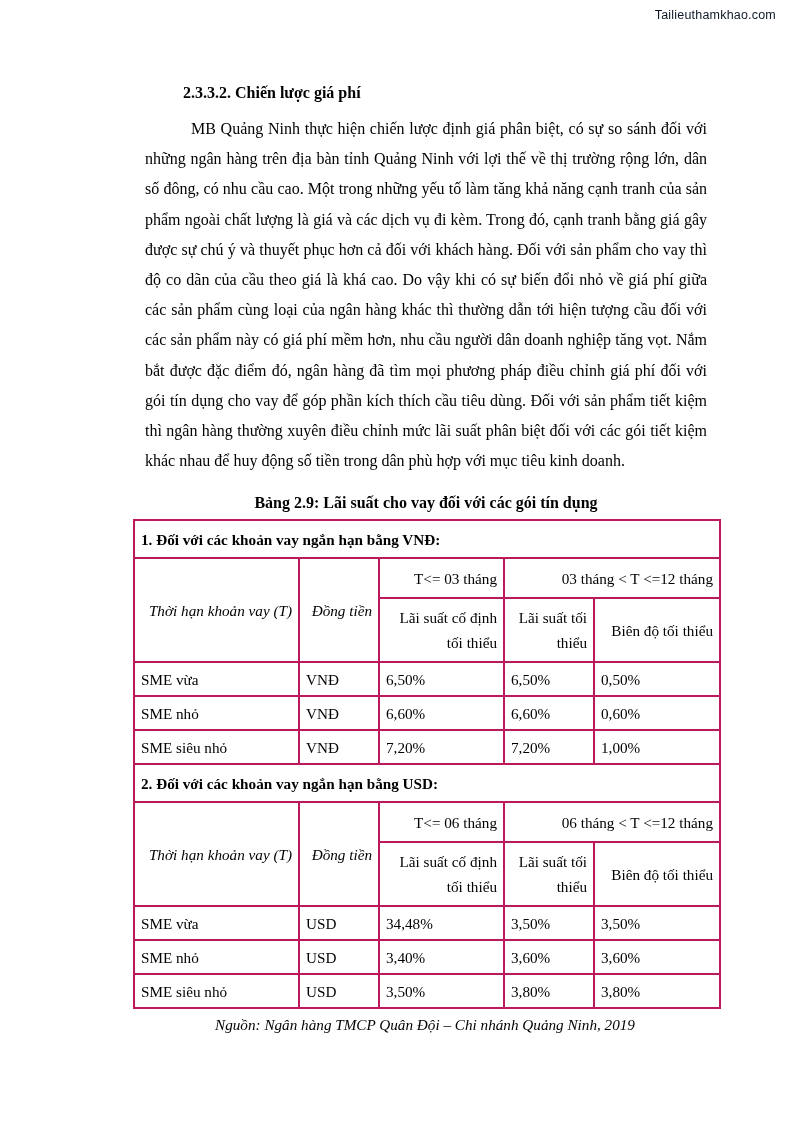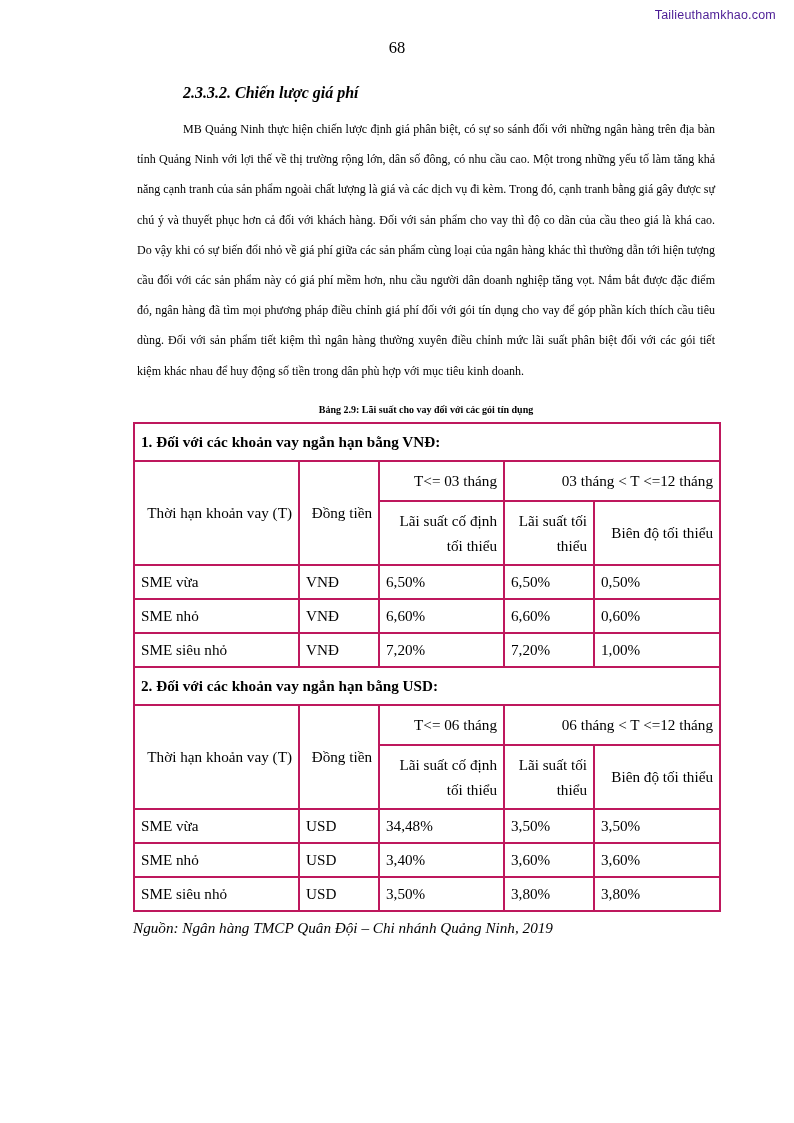--- a/index.html
+++ b/index.html
@@ -22,21 +22,21 @@
     width: 794px;
     height: 1123px;
   }
 
   .watermark {
     position: absolute;
     top: 8px;
     right: 18px;
     font-family: "Liberation Sans", sans-serif;
     font-size: 12.5px;
-    color: #4c1d95;
+    color: #0f172a;
     letter-spacing: 0.2px;
     white-space: nowrap;
   }
 
   .page-number {
     position: absolute;
     top: 38px;
     left: 0;
     width: 794px;
     text-align: center;
@@ -45,39 +45,38 @@
 
   .content {
     position: absolute;
     top: 84px;
     left: 133px;
     width: 586px;
   }
 
   .section-heading {
     font-size: 16px;
-    font-style: italic;
     font-weight: bold;
     margin: 0 0 12px 0;
     padding-left: 50px;
   }
 
   .body-par {
-    font-size: 12px;
+    font-size: 16px;
     line-height: 30.2px;
     text-align: justify;
     text-justify: inter-word;
     text-indent: 46px;
-    margin: 4px;
+    margin: 12px;
     -webkit-hyphens: none;
     hyphens: none;
   }
 
   .table-caption {
-    font-size: 10px;
+    font-size: 16px;
     font-weight: bold;
     text-align: center;
     margin: 18px 0 7px 0;
   }
 
   table.rates {
     border-collapse: collapse;
     width: 586px;
     table-layout: fixed;
     font-size: 15.2px;
@@ -95,20 +94,21 @@
     padding: 6px 8px 6px 8px;
     height: 30px;
   }
 
   td.hd {
     text-align: right;
     vertical-align: middle;
   }
   td.hd-tall {
     height: 88px;
+    font-style: italic;
   }
   td.hd-top {
     height: 32px;
   }
   td.hd-sub {
     height: 56px;
     line-height: 26px;
   }
 
   td.rowlabel {
@@ -122,33 +122,32 @@
 
   .col-a { width: 165px; }
   .col-b { width: 80px; }
   .col-c { width: 125px; }
   .col-d { width: 90px; }
   .col-e { width: 126px; }
 
   .source-note {
     font-size: 15.2px;
     font-style: italic;
-    text-align: left;
+    text-align: center;
     margin: 7px 0 0 0;
     padding-right: 2px;
   }
 </style>
 </head>
 <body>
 
 <div class="page">
 
   <div class="watermark">Tailieuthamkhao.com</div>
 
-  <div class="page-number">68</div>
 
   <div class="content">
 
     <div class="section-heading">2.3.3.2. Chiến lược giá phí</div>
 
     <p class="body-par">MB Quảng Ninh thực hiện chiến lược định giá phân biệt, có sự so sánh đối với những ngân hàng trên địa bàn tỉnh Quảng Ninh với lợi thế về thị trường rộng lớn, dân số đông, có nhu cầu cao. Một trong những yếu tố làm tăng khả năng cạnh tranh của sản phẩm ngoài chất lượng là giá và các dịch vụ đi kèm. Trong đó, cạnh tranh bằng giá gây được sự chú ý và thuyết phục hơn cả đối với khách hàng. Đối với sản phẩm cho vay thì độ co dãn của cầu theo giá là khá cao. Do vậy khi có sự biến đổi nhỏ về giá phí giữa các sản phẩm cùng loại của ngân hàng khác thì thường dẫn tới hiện tượng cầu đối với các sản phẩm này có giá phí mềm hơn, nhu cầu người dân doanh nghiệp tăng vọt. Nắm bắt được đặc điểm đó, ngân hàng đã tìm mọi phương pháp điều chỉnh giá phí đối với gói tín dụng cho vay để góp phần kích thích cầu tiêu dùng. Đối với sản phẩm tiết kiệm thì ngân hàng thường xuyên điều chỉnh mức lãi suất phân biệt đối với các gói tiết kiệm khác nhau để huy động số tiền trong dân phù hợp với mục tiêu kinh doanh.</p>
 
     <div class="table-caption">Bảng 2.9: Lãi suất cho vay đối với các gói tín dụng</div>
 
     <table class="rates">

